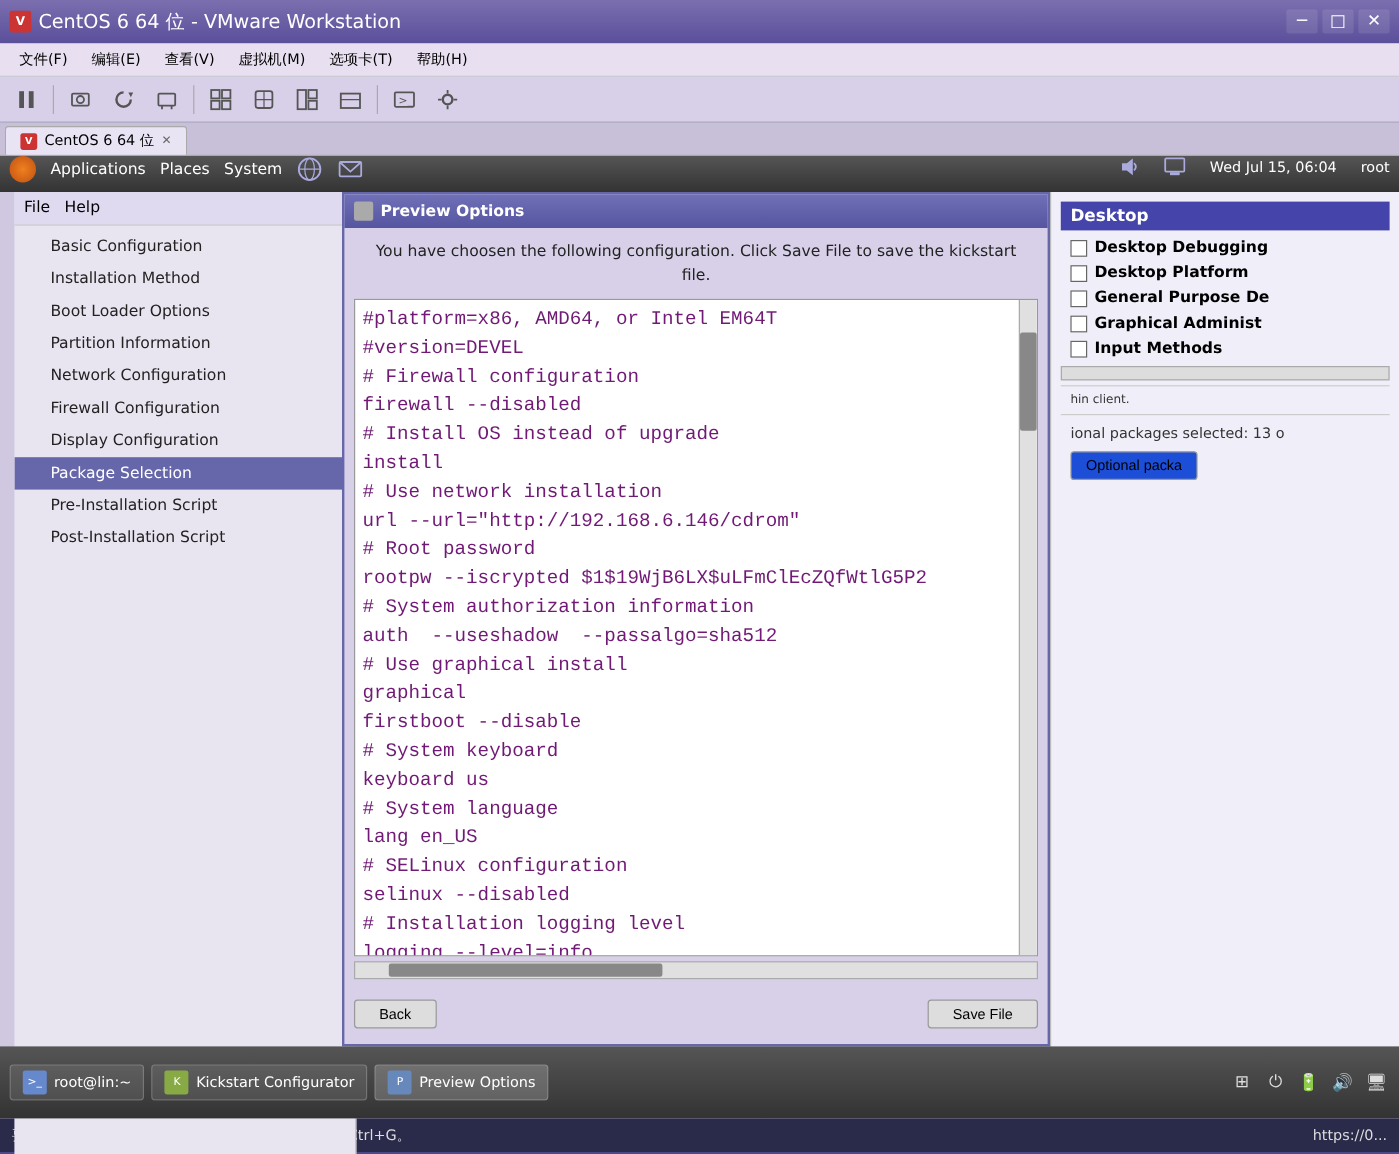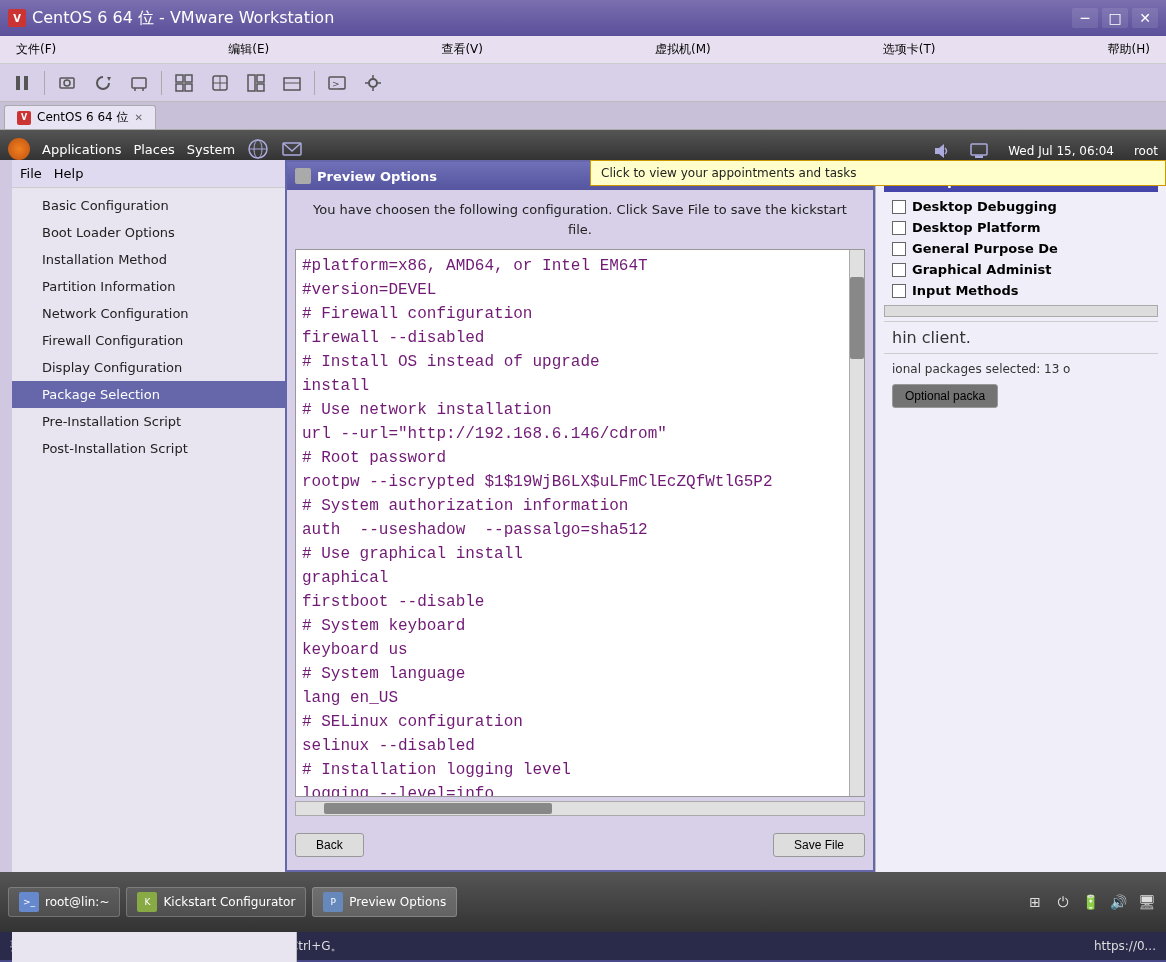--- a/index.html
+++ b/index.html
@@ -23,21 +23,20 @@
     
     .menu-bar {
       height: 28px;
       background: #e8e0f0;
       display: flex;
       align-items: center;
       padding: 0 8px;
       gap: 4px;
       font-size: 12px;
       border-bottom: 1px solid #ccc;
-      justify-content: space-between;
     }
     .menu-item { padding: 2px 8px; cursor: pointer; border-radius: 2px; }
 
     
     .toolbar {
       height: 38px;
       background: #d8d0e8;
       display: flex;
       align-items: center;
       padding: 0 6px;
@@ -69,21 +68,21 @@
       cursor: pointer;
       border-radius: 3px 3px 0 0;
     }
     .tab-close { font-size: 10px; color: #666; }
 
     
     .gnome-bar {
       height: 30px;
       background: linear-gradient(to bottom, #555, #333);
       display: flex;
-      align-items: flex-end;
+      align-items: flex-start;
       justify-content: space-between;
       padding: 0 8px;
       color: white;
       font-size: 13px;
     }
     .gnome-left { display: flex; align-items: center; gap: 12px; }
     .gnome-right { display: flex; align-items: center; gap: 20px; font-size: 12px; }
     .gnome-logo { width: 22px; height: 22px; background: radial-gradient(circle, #f08020, #c05010); border-radius: 50%; }
 
     
@@ -222,37 +221,37 @@
     .pkg-checkbox {
       width: 14px;
       height: 14px;
       border: 1px solid #666;
       background: white;
       flex-shrink: 0;
     }
 
     .pkg-desc {
       padding: 6px 8px;
-      font-size: 16px;
+      font-size: 10px;
       color: #333;
       border-top: 1px solid #ccc;
       border-bottom: 1px solid #ccc;
       margin: 4px 0;
     }
 
     .pkg-count {
       font-size: 12px;
       padding: 4px 8px;
       color: #333;
     }
 
     .optional-btn {
       margin: 4px 8px;
       padding: 4px 12px;
-      background: #737373;
+      background: #1d4ed8;
       border: 1px solid #999;
       border-radius: 3px;
       font-size: 12px;
       cursor: pointer;
     }
 
     
     .taskbar {
       position: absolute;
       bottom: 0;
@@ -484,33 +483,30 @@
       <svg width="18" height="18" viewBox="0 0 18 18" style="cursor:pointer;">
           <rect x="1" y="2" width="16" height="11" rx="1" fill="none" stroke="#aad" stroke-width="1.5"></rect>
           <rect x="5" y="14" width="8" height="2" fill="#aad"></rect>
           <line x1="5" y1="14" x2="13" y2="14" stroke="#aad" stroke-width="1"></line>
         </svg>
       <span style="cursor:pointer;">Wed Jul 15, 06:04</span>
       <span style="cursor:pointer;">root</span>
     </div>
   </div>
 
-  <div style="position:absolute; top:30px; left:590px; right:0; background:#ffffcc; border:1px solid #cc9900; padding:5px 10px; font-size:12px; color:#222; z-index:20; white-space:nowrap;">
-    <span>Click to view your appointments and tasks</span>
-  </div>
 
   <div class="app-window" style="top:30px;">
     <div class="app-menubar">
       <span style="cursor:pointer;">File</span>
       <span style="cursor:pointer;">Help</span>
     </div>
     <div class="sidebar-nav">
       <div class="sidebar-item">Basic Configuration</div>
+      <div class="sidebar-item">Installation Method</div>
       <div class="sidebar-item">Boot Loader Options</div>
-      <div class="sidebar-item">Installation Method</div>
       <div class="sidebar-item">Partition Information</div>
       <div class="sidebar-item">Network Configuration</div>
       <div class="sidebar-item">Firewall Configuration</div>
       <div class="sidebar-item">Display Configuration</div>
       <div class="sidebar-item active">Package Selection</div>
       <div class="sidebar-item">Pre-Installation Script</div>
       <div class="sidebar-item">Post-Installation Script</div>
     </div>
   </div>
 

